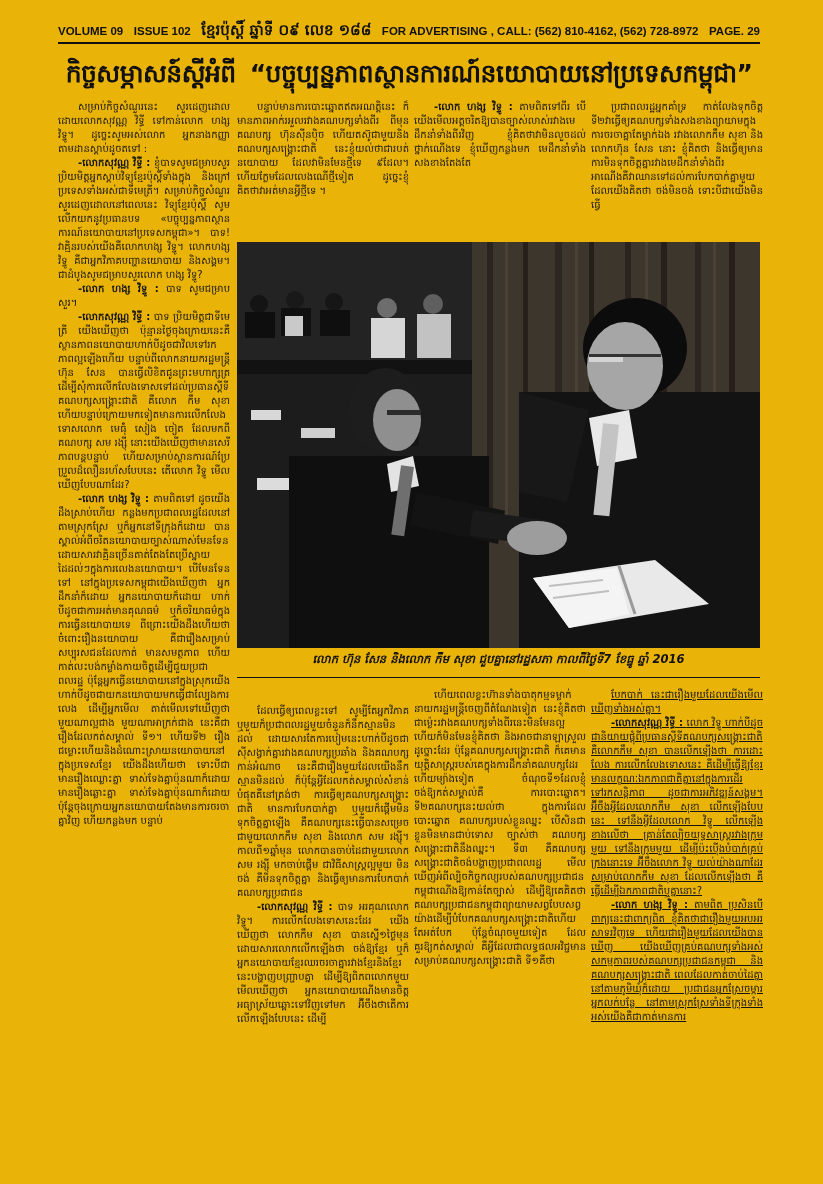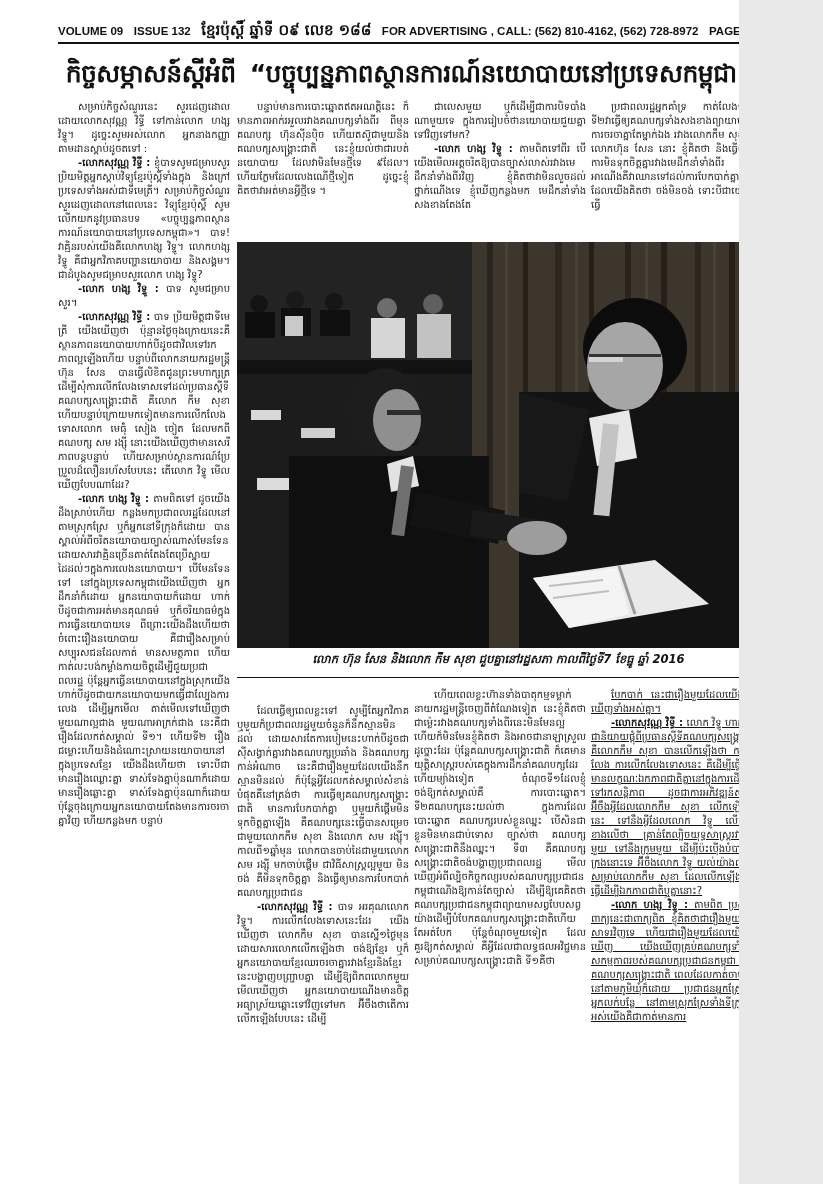--- a/index.html
+++ b/index.html
@@ -1,16 +1,16 @@
 <!DOCTYPE html>
 <html><head>
 <meta charset="utf-8">
 <style>
   html,body{margin:0;padding:0;background:#e9e9e9;}
-  #page{position:relative;width:739px;height:1184px;background:#ffffff;
+  #page{position:relative;width:823px;height:1184px;background:#eab308;
         font-family:"DejaVu Sans",sans-serif;color:#111;overflow:hidden;}
   
   #header{position:absolute;left:58px;top:20px;width:702px;height:20px;
           display:flex;justify-content:space-between;align-items:baseline;
           font-family:"Liberation Sans",sans-serif;font-weight:bold;font-size:11.5px;white-space:nowrap;}
   #header .khm{font-family:"DejaVu Sans",sans-serif;font-size:15px;}
   #header-rule{position:absolute;left:58px;top:42px;width:702px;height:0;border-top:2px solid #111;}
   
   #headline{position:absolute;left:58px;top:52px;width:702px;height:44px;
             font-weight:bold;font-size:25px;line-height:44px;text-align:center;
@@ -35,21 +35,21 @@
            font-size:11.5px;font-weight:bold;text-align:center;white-space:nowrap;overflow:hidden;font-style:italic;}
   #caption-rule{position:absolute;left:237px;top:677px;width:523px;height:0;border-top:1.5px solid #111;}
 </style>
 </head>
 <body>
 
 <div id="page">
 
   <div id="header">
     <span>VOLUME 09</span>
-    <span>ISSUE 132</span>
+    <span>ISSUE 102</span>
     <span class="khm">ខ្មែរប៉ុស្តិ៍ ឆ្នាំទី ០៩ លេខ ១៨៨</span>
     <span>FOR ADVERTISING ,  CALL: (562) 810-4162, (562) 728-8972</span>
     <span>PAGE. 29</span>
   </div>
   <div id="header-rule"></div>
 
   <div id="headline">
     <span>កិច្ចសម្ភាសន៍ស្ដីអំពី</span><span class="quoted">“បច្ចុប្បន្នភាពស្ថានការណ៍នយោបាយនៅប្រទេសកម្ពុជា”</span>
   </div>
 
@@ -57,21 +57,20 @@
       <p>សម្រាប់កិច្ចសំណួរនេះ សួរដេញដោលដោយលោកសុវណ្ណ វិទ្ធី ទៅកាន់លោក ហង្ស វិទ្ទូ។ ដូច្នេះសូមអស់លោក អ្នកនាងកញ្ញា តាមដានស្ដាប់ដូចតទៅ :</p>
       <p><b class="lead">-លោកសុវណ្ណ វិទ្ធី : </b>ខ្ញុំបាទសូមជម្រាបសួរប្រិយមិត្តអ្នកស្ដាប់វិទ្យុខ្មែរប៉ុស្ដិ៍ទាំងក្នុង និងក្រៅប្រទេសទាំងអស់ជាទីមេត្រី។ សម្រាប់កិច្ចសំណួរសួរដេញដោលនៅពេលនេះ វិទ្យុខ្មែរប៉ុស្ដិ៍ សូមលើកយកនូវប្រធានបទ «បច្ចុប្បន្នភាពស្ថានការណ៍នយោបាយនៅប្រទេសកម្ពុជា»។ បាទ! វាគ្មិនរបស់យើងគឺលោកហង្ស វិទ្ទូ។ លោកហង្ស វិទ្ទូ គឺជាអ្នកវិភាគបញ្ហានយោបាយ និងសង្គម។ ជាដំបូងសូមជម្រាបសួរលោក ហង្ស វិទ្ទូ?</p>
       <p><b class="lead">-លោក ហង្ស វិទ្ទូ : </b>បាទ សូមជម្រាបសួរ។</p>
       <p><b class="lead">-លោកសុវណ្ណ វិទ្ធី : </b>បាទ ប្រិយមិត្តជាទីមេត្រី យើងឃើញថា ប៉ុន្មានថ្ងៃចុងក្រោយនេះគឺស្ថានភាពនយោបាយហាក់បីដូចជាវិលទៅរកភាពល្អឡើងហើយ បន្ទាប់ពីលោកនាយករដ្ឋមន្ត្រី ហ៊ុន សែន បានធ្វើលិខិតជូនព្រះមហាក្សត្រ ដើម្បីសុំការលើកលែងទោសទៅដល់ប្រធានស្ដីទីគណបក្សសង្គ្រោះជាតិ គឺលោក កឹម សុខា ហើយបន្ទាប់ក្រោយមកទៀតមានការលើកលែងទោសលោក មេធ៉ុំ សៀង ចៀត ដែលមកពីគណបក្ស សម រង្ស៊ី នោះយើងឃើញថាមានសេរីភាពបន្តបន្ទាប់ ហើយសម្រាប់ស្ថានការណ៍ប្រែប្រួលដ៏លឿនរហ័សបែបនេះ តើលោក វិទ្ទូ មើលឃើញបែបណាដែរ?</p>
       <p><b class="lead">-លោក ហង្ស វិទ្ទូ : </b>តាមពិតទៅ ដូចយើងដឹងស្រាប់ហើយ កន្លងមកប្រជាពលរដ្ឋដែលនៅតាមស្រុកស្រែ ឬក៏អ្នកនៅទីក្រុងក៏ដោយ បានស្គាល់អំពីចរិតនយោបាយច្បាស់ណាស់មែនទែន ដោយសារវាគ្មិនច្រើនតាត់តែងតែប្រើស្នាយដៃដល់ៗក្នុងការលេងនយោបាយ។ បើមែនទែនទៅ នៅក្នុងប្រទេសកម្ពុជាយើងឃើញថា អ្នកដឹកនាំក៏ដោយ អ្នកនយោបាយក៏ដោយ ហាក់បីដូចជាការអត់មានគុណធម៌ ឬក៏ចរិយាធម៌ក្នុងការធ្វើនយោបាយទេ ពីព្រោះយើងដឹងហើយថា ចំពោះរឿងនយោបាយ គឺជារឿងសម្រាប់សប្បុរសជនដែលកាត់ មានសមត្ថភាព ហើយកាត់លះបង់កម្លាំងកាយចិត្តដើម្បីជួយប្រជាពលរដ្ឋ ប៉ុន្តែអ្នកធ្វើនយោបាយនៅក្នុងស្រុកយើង ហាក់បីដូចជាយកនយោបាយមកធ្វើជាល្បែងការលេង ដើម្បីអ្នកមើល តាត់មើលទៅឃើញថា មួយណាល្អជាង មួយណាអាក្រក់ជាង នេះគឺជារឿងដែលកត់សម្គាល់ ទី១។ ហើយទី២ រឿងជម្លោះហើយនិងដំណោះស្រាយនយោបាយនៅក្នុងប្រទេសខ្មែរ យើងដឹងហើយថា ទោះបីជាមានរឿងឈ្លោះគ្នា ទាស់ទែងគ្នាប៉ុនណាក៏ដោយ មានរឿងឆ្លោះគ្នា ទាស់ទែងគ្នាប៉ុនណាក៏ដោយ ប៉ុន្តែចុងក្រោយអ្នកនយោបាយតែងមានការចរចាគ្នាវិញ ហើយកន្លងមក បន្ទាប់</p>
     </div>
   <div id="col2t" class="col">
       <p>បន្ទាប់មានការបោះឆ្នោតឥតអណត្តិនេះ ក៏មានភាពអាក់រអួលរវាងគណបក្សទាំងពីរ ពីមុនគណបក្ស ហ៊ុនស៊ីនប៉ិច ហើយតស៊ូជាមួយនិងគណបក្សសង្គ្រោះជាតិ នេះខ្ញុំយល់ថាជារបត់នយោបាយ ដែលវាមិនមែនថ្មីទេ ៩ដែល។ ហើយក្លែមដែលលេងណើថ្មីទៀត ដូច្នេះខ្ញុំគិតថាវាអត់មានអ្វីថ្មីទេ ។</p>
     </div>
   <div id="col3t" class="col">
-      <p>ជាលេសមួយ ឬក៏ដើម្បីជាការបិទបាំងណាមួយទេ ក្នុងការរៀបចំថានយោបាយជួយគ្នាទៅវិញទៅមក?</p>
       <p><b class="lead">-លោក ហង្ស វិទ្ទូ : </b>តាមពិតទៅពីរ បើយើងមើលអត្តចរិតឱ្យបានច្បាស់លាស់រវាងមេដឹកនាំទាំងពីរវិញ ខ្ញុំគិតថាវាមិនលួចដល់ថ្នាក់ណើងទេ ខ្ញុំឃើញកន្លងមក មេដឹកនាំទាំងសងខាងតែងតែ</p>
     </div>
   <div id="col4t" class="col">
       <p>ប្រជាពលរដ្ឋអ្នកគាំទ្រ កាត់លែងទុកចិត្ត ទី២វាធ្វើឲ្យគណបក្សទាំងសងខាងព្យាយាមក្នុងការចរចាគ្នាតែម្នាក់ឯង រវាងលោកកឹម សុខា និងលោកហ៊ុន សែន នោះ ខ្ញុំគិតថា និងធ្វើឲ្យមានការមិនទុកចិត្តគ្នារវាងមេដឹកនាំទាំងពីរ អាណើងគឺវាឈានទៅដល់ការបែកបាក់គ្នាមួយ ដែលយើងគិតថា ចង់មិនចង់ ទោះបីជាយើងមិនធ្វើ</p>
     </div>
 
   <div id="photo">
     <svg width="523" height="406" viewBox="0 0 523 406" xmlns="http://www.w3.org/2000/svg">
 
       <rect x="0" y="0" width="523" height="406" fill="#3d362d"></rect>

